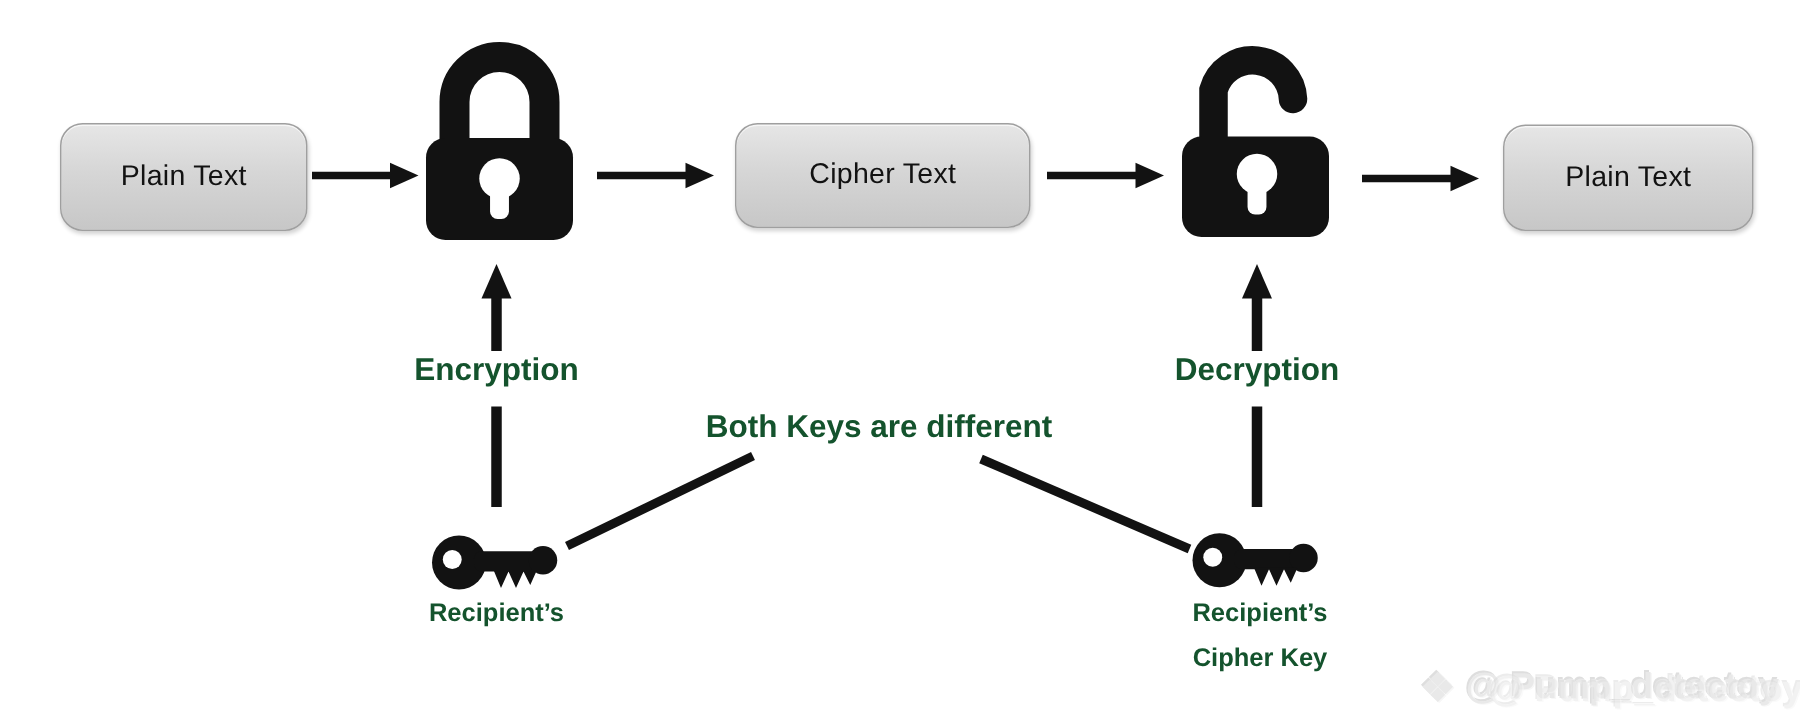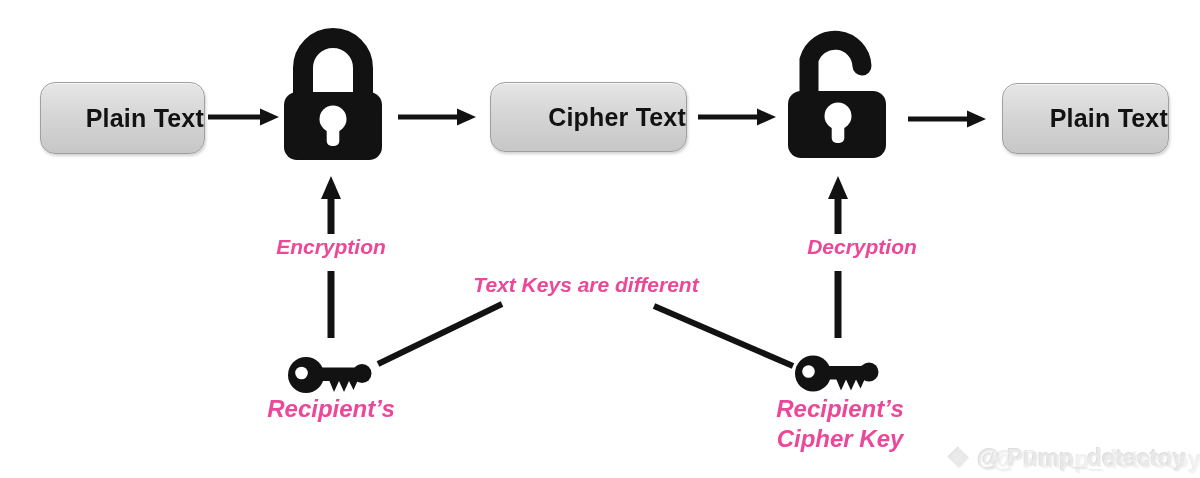--- a/index.html
+++ b/index.html
@@ -6,43 +6,42 @@
   .canvas{
     position:relative;
     width:1200px;height:478px;
     background:#ffffff;
     font-family:"Liberation Sans", sans-serif;
     overflow:hidden;
   }
   .layer{position:absolute;left:0;top:0;}
   .flow-box{
     position:absolute;
-    display:flex;align-items:center;justify-content:flex-end;
+    display:flex;align-items:center;justify-content:center;
     background:linear-gradient(180deg,#e6e6e6 0%,#d6d6d6 45%,#c7c7c7 100%);
     border:1px solid #9f9f9f;
     border-radius:15px;
-    font-size:25px;font-weight:700;color:#121212;
+    font-size:19px;font-weight:400;color:#121212;
     box-shadow:inset 0 1px 0 rgba(255,255,255,.65), 1px 2px 3px rgba(0,0,0,.18);
     letter-spacing:.2px;
     white-space:nowrap;
   }
   .box-plain-left{left:40px;top:82px;width:163px;height:70px;}
   .box-cipher{left:490px;top:82px;width:195px;height:68px;}
   .box-plain-right{left:1002px;top:83px;width:165px;height:69px;}
   .diagram-label{
     position:absolute;
     transform:translateX(-50%);
-    font-weight:700;color:#ec4899;
+    font-weight:700;color:#14532d;
     white-space:nowrap;
-    font-style:italic;
   }
   .lbl-encryption{left:331px;top:235px;font-size:21px;}
-  .lbl-decryption{left:838px;top:235px;font-size:21px;margin-left:24px;}
+  .lbl-decryption{left:838px;top:235px;font-size:21px;}
   .lbl-note{left:586px;top:273px;font-size:21px;}
-  .key-caption{font-size:24px;line-height:30px;text-align:center;}
+  .key-caption{font-size:17px;line-height:30px;text-align:center;}
   .lbl-public{left:331px;top:394px;}
   .lbl-private{left:840px;top:394px;}
   .watermark{
     position:absolute;right:14px;bottom:6px;
     display:flex;align-items:center;gap:7px;
     font-size:24px;font-weight:700;
     color:#e9e9e9;
     text-shadow:1px 1px 0 #f7f7f7,-1px -1px 0 #dedede;
     white-space:nowrap;
     user-select:none;
@@ -127,21 +126,21 @@
   </div>
   <div class="flow-box box-cipher">
     <span>Cipher Text</span>
   </div>
   <div class="flow-box box-plain-right">
     <span>Plain Text</span>
   </div>
 
   <div class="diagram-label lbl-encryption">Encryption</div>
   <div class="diagram-label lbl-decryption">Decryption</div>
-  <div class="diagram-label lbl-note">Text Keys are different</div>
+  <div class="diagram-label lbl-note">Both Keys are different</div>
 
   <div class="diagram-label key-caption lbl-public">
     <div>Recipient’s</div>
   </div>
   <div class="diagram-label key-caption lbl-private">
     <div>Recipient’s</div>
     <div>Cipher Key</div>
   </div>
 
   <div class="watermark">

